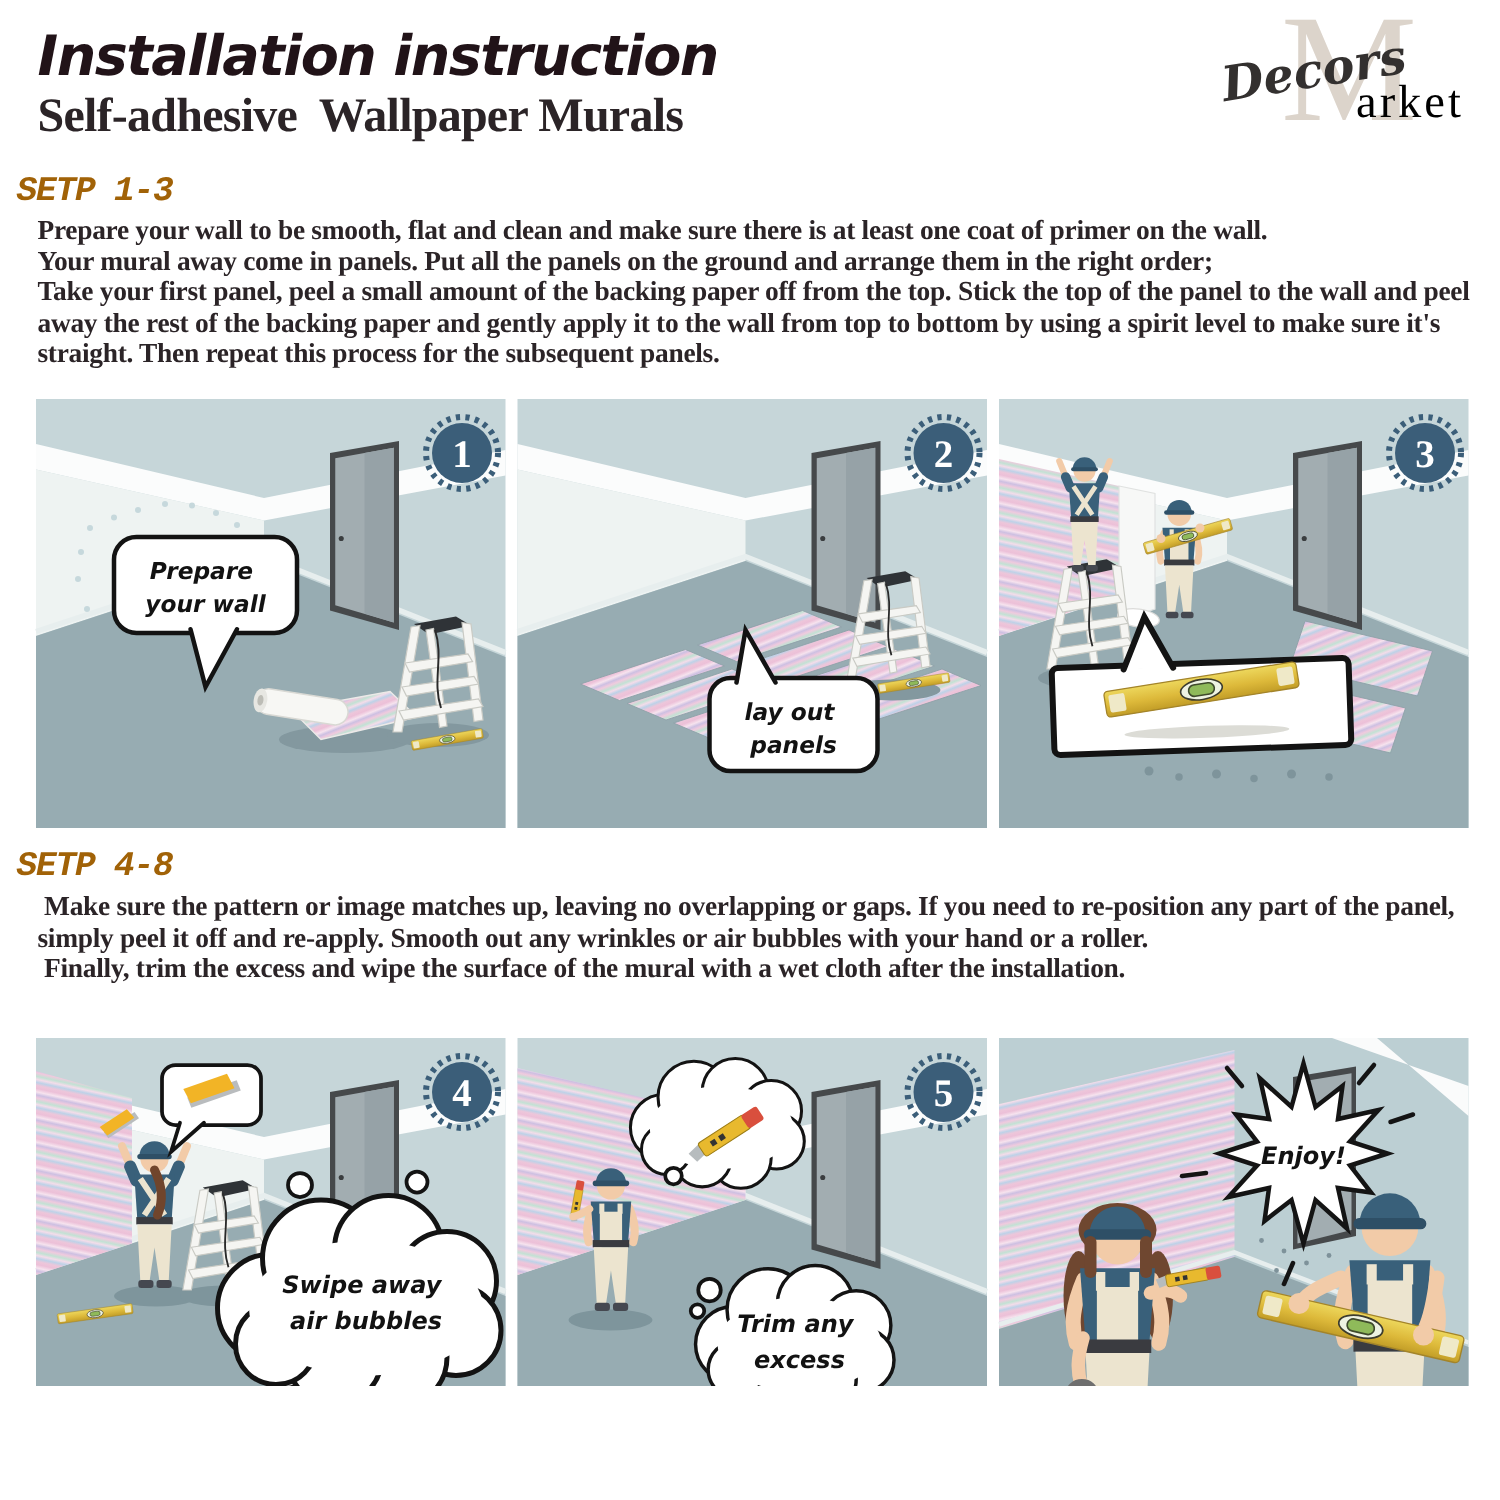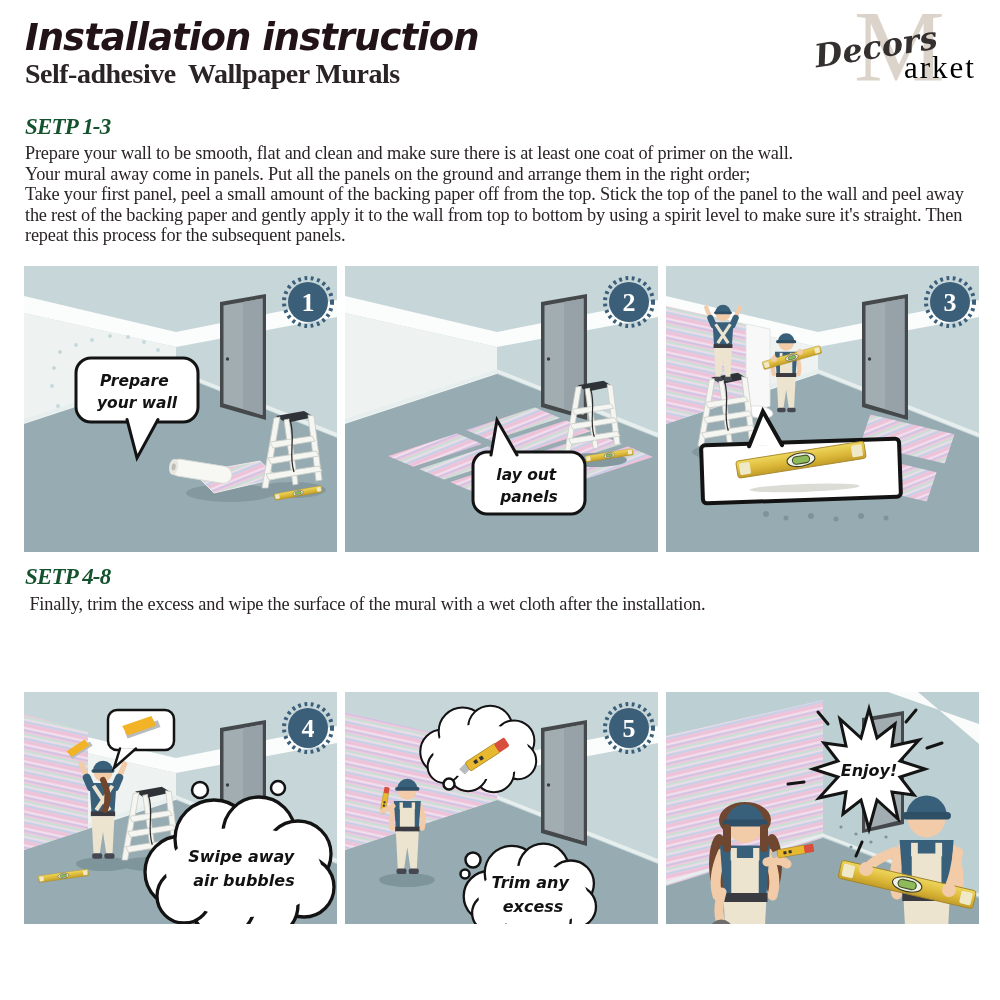--- a/index.html
+++ b/index.html
@@ -1,31 +1,31 @@
 <!DOCTYPE html>
 <html><head>
 <meta charset="utf-8">
 <style>
   html,body{margin:0;padding:0;background:#fff;}
   .page{position:relative;width:1000px;height:924px;background:#fff;overflow:hidden;
         font-family:"Liberation Serif",serif;color:#251d1f;}
   .title{position:absolute;left:25px;top:16px;font-family:"DejaVu Sans",sans-serif;
          font-style:italic;font-weight:bold;font-size:37px;letter-spacing:-1px;color:#211318;}
-  .subtitle{position:absolute;left:25px;top:58px;font-size:28px;font-weight:bold;
+  .subtitle{position:absolute;left:25px;top:58px;font-size:32px;font-weight:bold;
             white-space:pre;color:#2b2427;letter-spacing:-0.5px;}
   .logo{position:absolute;right:14px;top:8px;width:172px;height:92px;}
   .logo .m{position:absolute;left:40px;top:-12px;font-size:102px;line-height:1;color:#dcd4cb;}
   .logo .script{position:absolute;left:0px;top:20px;font-family:"DejaVu Serif",serif;
                 font-style:italic;font-weight:bold;font-size:32px;color:#33302f;transform:rotate(-9deg);}
   .logo .rest{position:absolute;left:90px;top:42px;font-size:31px;color:#000000;letter-spacing:2px;}
-  .sec-head{position:absolute;left:25px;font-family:Liberation Serif, serif;font-style:italic;
-            font-weight:bold;font-size:23px;color:#14532d;letter-spacing:-0.8px;}
+  .sec-head{position:absolute;left:11px;font-family:Liberation Mono, monospace;font-style:italic;
+            font-weight:bold;font-size:23px;color:#a16207;letter-spacing:-0.8px;}
   #sec1-head{top:114px;} #sec2-head{top:564px;}
   .body-text{position:absolute;left:25px;width:960px;font-size:18.3px;line-height:20.6px;
-             font-weight:normal;color:#2b2427;letter-spacing:-0.2px;}
+             font-weight:bold;color:#2b2427;letter-spacing:-0.2px;}
   #body1{top:143px;} #body2{top:594px;}
   .body-text p{margin:0;white-space:pre-wrap;}
   .row{position:absolute;left:24px;display:flex;gap:8px;}
   #row1{top:266px;} #row2{top:692px;}
   .panel{margin:0;width:313px;height:286px;position:relative;}
   .panel svg{display:block;overflow:visible;}
   .bub{font-family:"DejaVu Sans",sans-serif;font-weight:bold;font-style:italic;
        font-size:15.5px;fill:#121212;text-anchor:middle;}
   .bub-lg{font-size:16px;}
   .badge-num{font-family:"Liberation Serif",serif;font-weight:bold;font-size:26px;
@@ -307,20 +307,21 @@
         <g transform="translate(284,36)">
           <use href="#badge"></use>
           <text class="badge-num" y="9">3</text>
         </g>
       </svg>
     </figure>
   </div>
 
   <div class="sec-head" id="sec2-head">SETP 4-8</div>
   <div class="body-text" id="body2">
+    <p> Make sure the pattern or image matches up, leaving no overlapping or gaps. If you need to re-position any part of the panel, simply peel it off and re-apply. Smooth out any wrinkles or air bubbles with your hand or a roller.</p>
     <p> Finally, trim the excess and wipe the surface of the mural with a wet cloth after the installation.</p>
   </div>
 
   <div class="row" id="row2">
 
     <figure class="panel">
       <svg class="scene" viewBox="0 0 313 286" width="313" height="286">
         <use href="#room"></use>
         <polygon points="0,22 64,40 64,137 0,158" fill="url(#wpWall)"></polygon>
         <ellipse cx="80" cy="172" rx="28" ry="7" fill="#7e959c"></ellipse>

